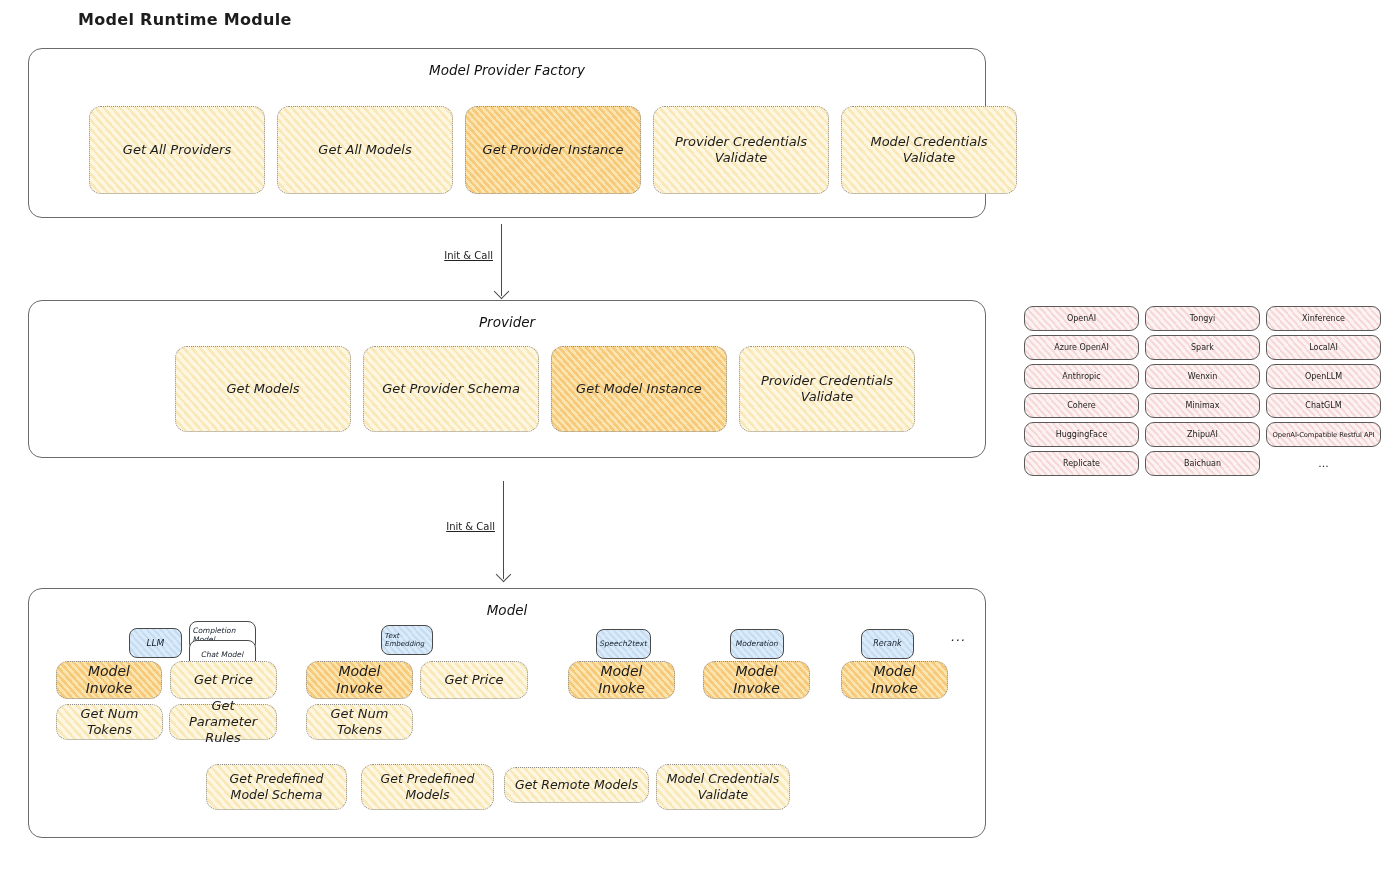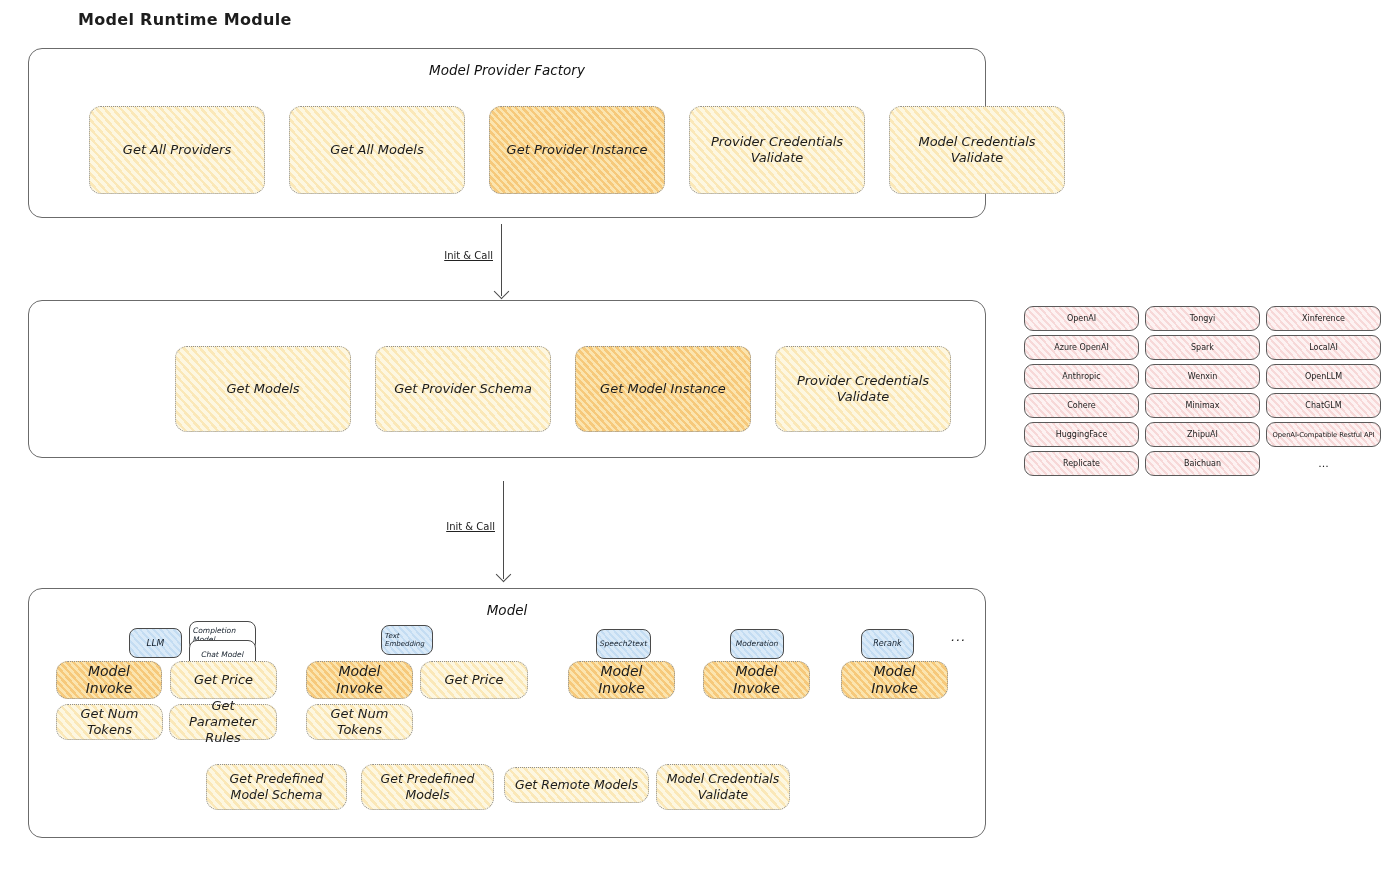--- a/index.html
+++ b/index.html
@@ -18,21 +18,21 @@
   .stack::before { inset:7px -7px -7px 7px; z-index:-1; }
   .stack::after  { inset:14px -14px -14px 14px; z-index:-2; }
 
   
   .btn { display:flex; align-items:center; justify-content:center; text-align:center;
          border:1.4px dotted #8f8f8f; border-radius:12px; padding:4px 8px;
          font-size:13px; line-height:1.25; color:#1c1c1c;
          background: repeating-linear-gradient(48deg, rgba(244,198,88,.30) 0 2.5px, rgba(255,255,255,0) 2.5px 6px), #fdf7e1; }
   .btn.hl { background: repeating-linear-gradient(48deg, rgba(240,166,53,.45) 0 2.5px, rgba(250,220,150,.18) 2.5px 5px), #fbe6b4; }
 
-  .btn-row { position:absolute; display:flex; gap:24px;padding-left:44px; }
+  .btn-row { position:absolute; display:flex; gap:12px;padding-left:44px; }
   .btn-row .btn { width:176px; height:88px; }
 
   
   .arrow { position:absolute; border-left:1.7px solid #4a4a4a; }
   .arrow::after { content:""; position:absolute; bottom:-1px; left:-6.5px; width:10px; height:10px;
                   border-left:1.7px solid #4a4a4a; border-bottom:1.7px solid #4a4a4a; transform:rotate(-45deg); }
   .arrow-label { position:absolute; right:9px; white-space:nowrap; font-size:10px; color:#222;text-decoration:underline; }
 
   
   .pgrid { position:absolute; left:1024px; top:297px; display:grid;
@@ -72,20 +72,21 @@
       <div class="btn">Provider Credentials Validate</div>
       <div class="btn">Model Credentials Validate</div>
     </div>
   </div>
 
   <div class="arrow" style="left:501px; top:224px; height:72px;">
     <span class="arrow-label" style="top:26px;">Init &amp; Call</span>
   </div>
 
   <div class="box stack" style="left:28px; top:300px; width:958px; height:158px;">
+    <div class="box-title">Provider</div>
     <div class="btn-row" style="left:102px; top:45px;">
       <div class="btn" style="height:86px;">Get Models</div>
       <div class="btn" style="height:86px;">Get Provider Schema</div>
       <div class="btn hl" style="height:86px;">Get Model Instance</div>
       <div class="btn" style="height:86px;">Provider Credentials Validate</div>
     </div>
   </div>
 
   <div class="pgrid">
     <div class="pg-cell">OpenAI</div>

